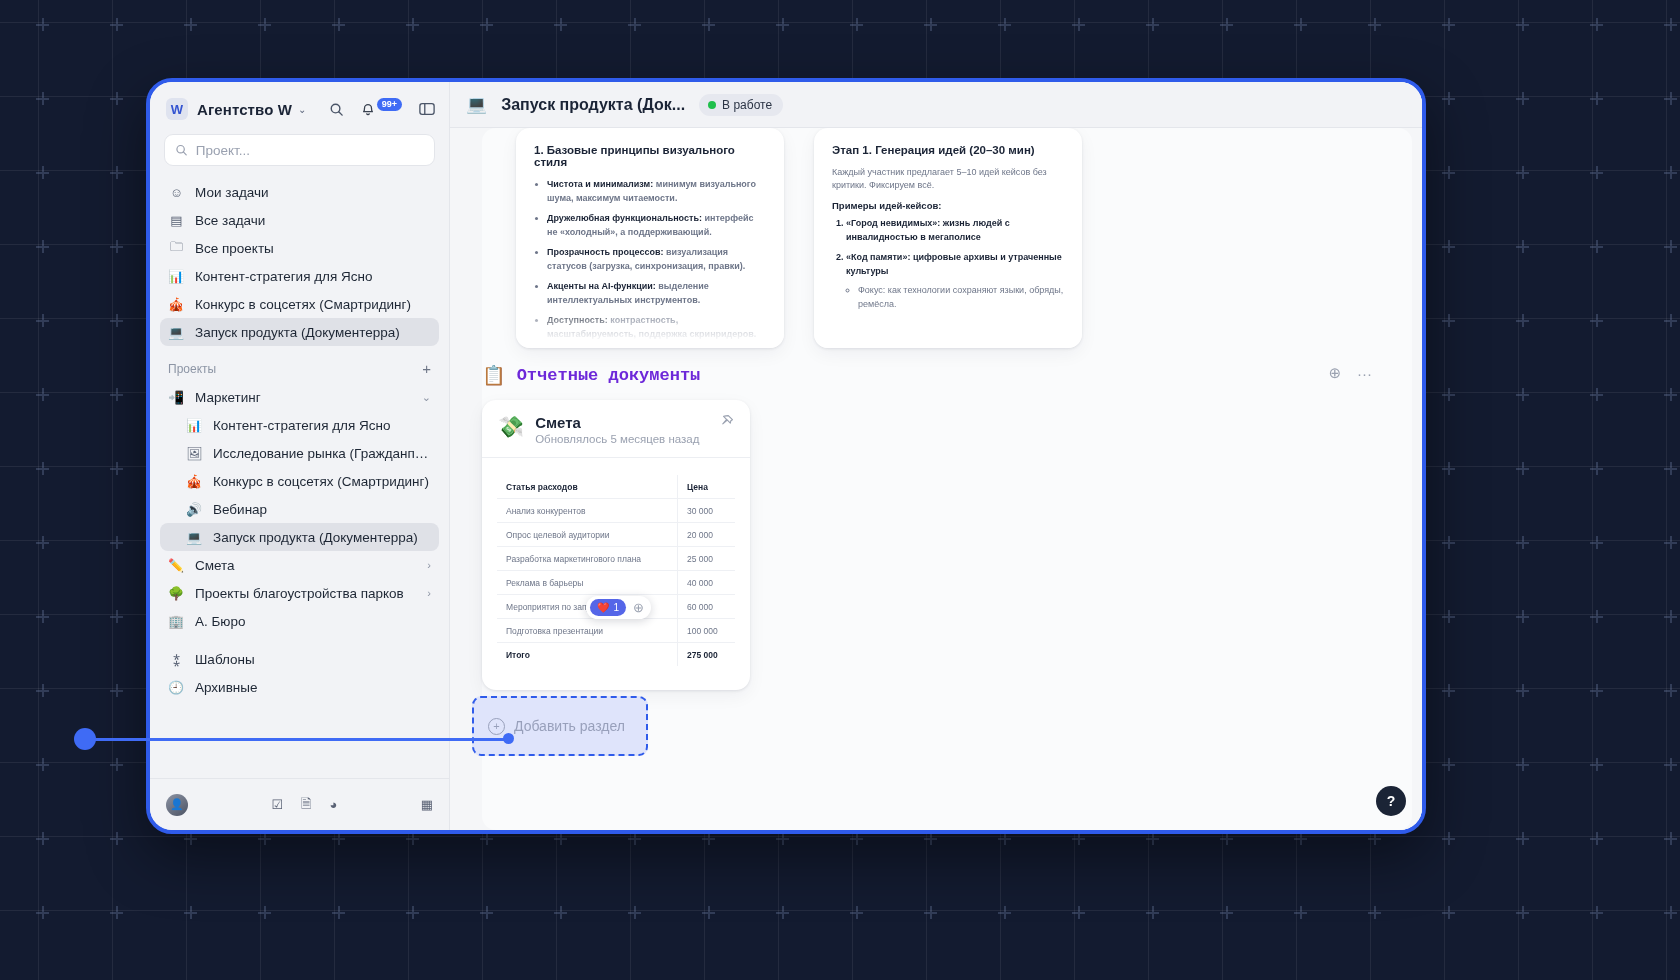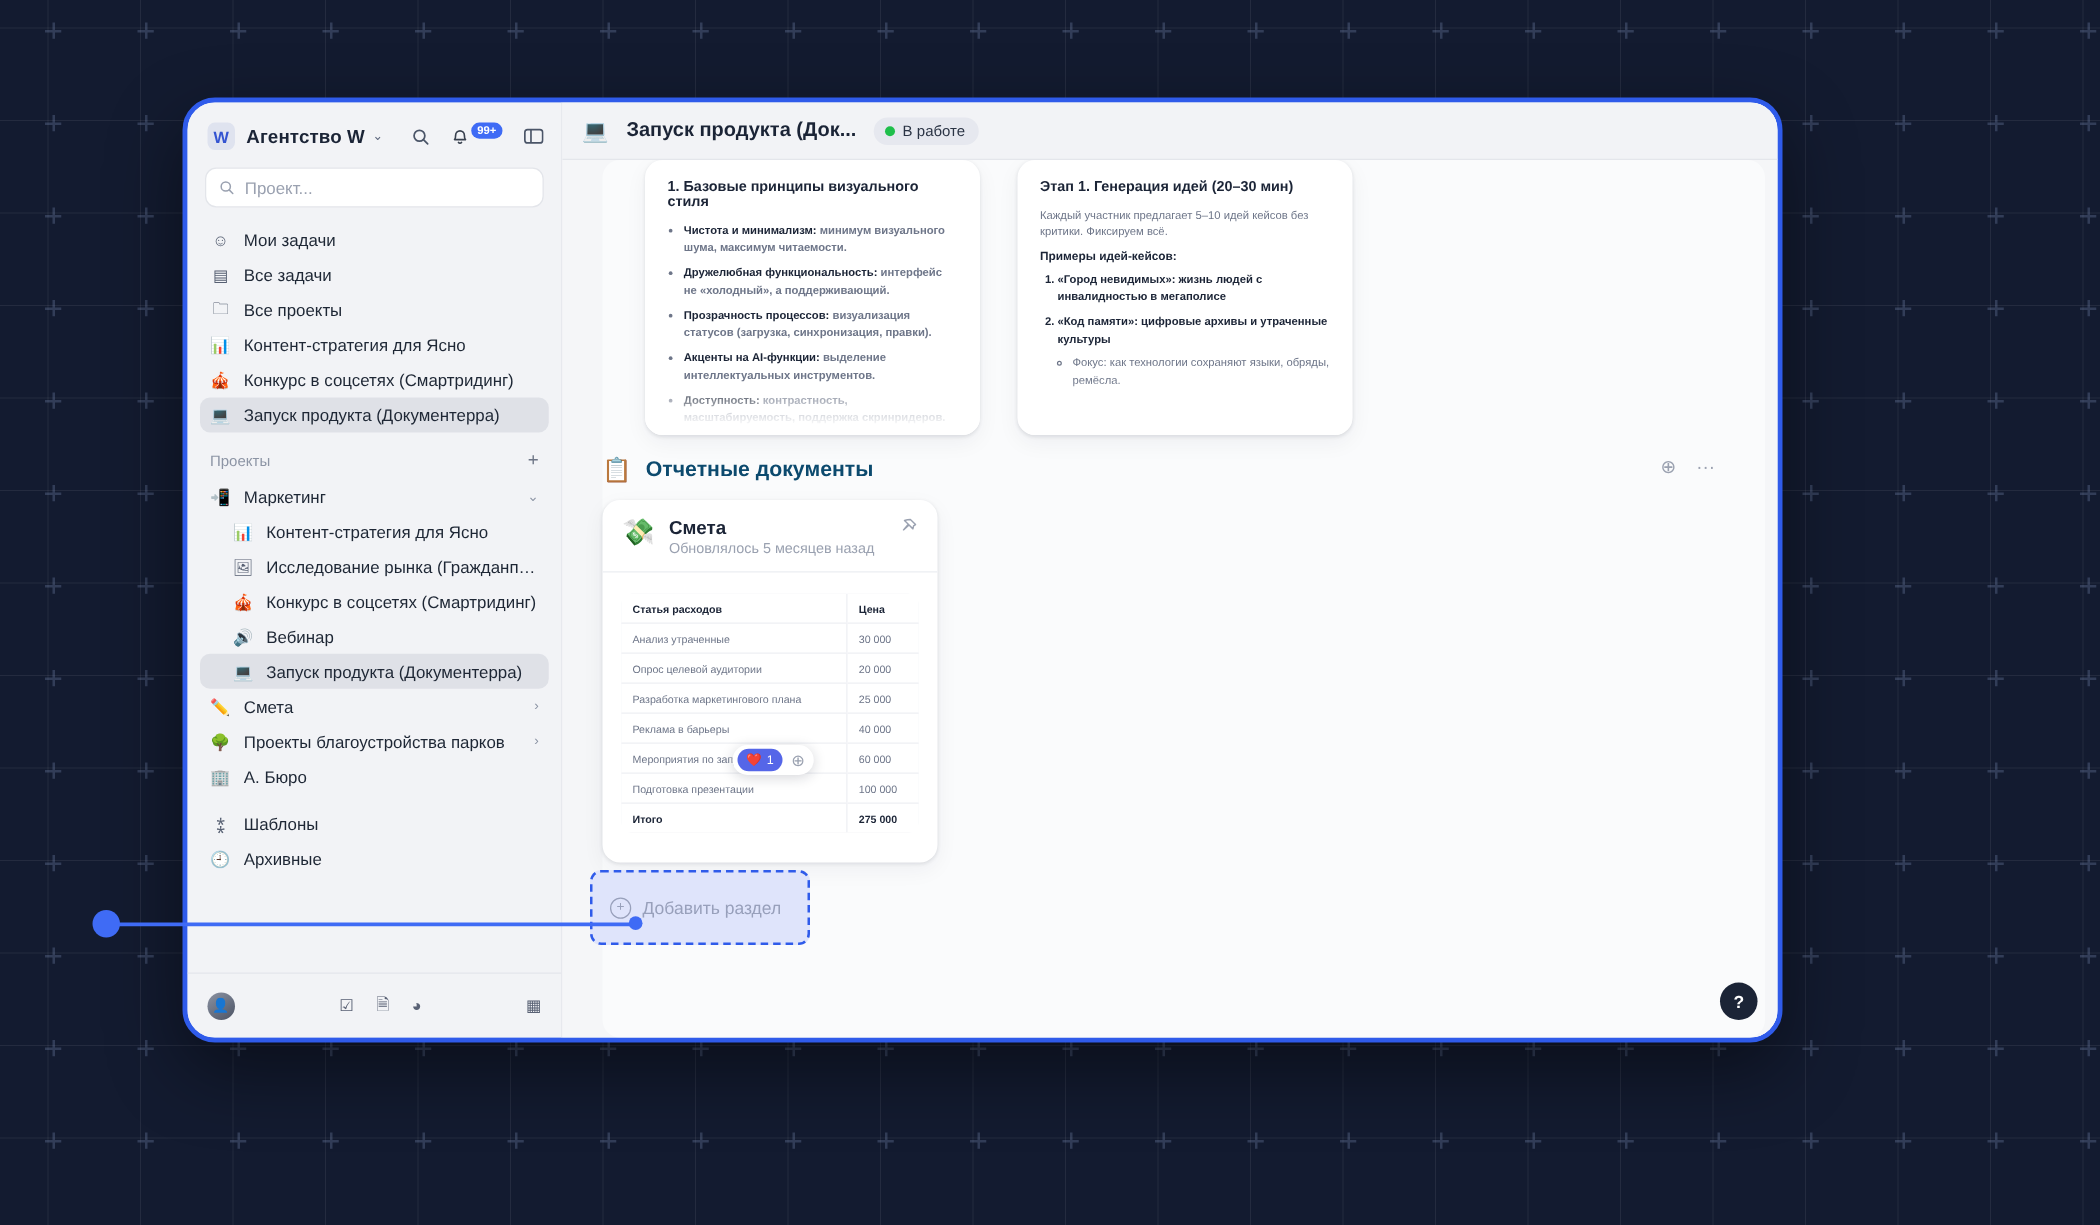--- a/index.html
+++ b/index.html
@@ -170,21 +170,21 @@
   .dc-ol > li { color:#1b2436; font-weight:700; }
   .dc-ol ul { margin: 6px 0 0 12px; padding:0; }
   .dc-ol ul li { font-weight:400; color:#6e7689; }
 
   
   .section-head {
     position:absolute; left:0px; top:236px;
     display:flex; align-items:center; gap:11px;
   }
   .section-head .emoji { font-size:19px; }
-  .section-head .txt { font-size:17px; font-weight:700; color:#0c4a6e; }
+  .section-head .txt { font-size:17px; font-weight:700; color:#6d28d9;font-family:Liberation Mono, monospace; }
 
   
   .smeta {
     position:absolute; left:0px; top:272px; width: 268px;
     background:#fff; border-radius:14px; height:290px; overflow:hidden;
     box-shadow: 0 1px 3px rgba(20,28,52,.10), 0 6px 18px rgba(20,28,52,.05);
   }
   .smeta-h { display:flex; align-items:flex-start; gap:11px; padding: 14px 16px 12px 16px; }
   .smeta-ico { font-size:21px; line-height:1; margin-top:2px;}
   .smeta-t { font-size:15px; font-weight:600; color:#1b2436; }
@@ -761,21 +761,21 @@
           <div class="smeta-body">
             <table class="mini-table">
               <thead>
                   <tr id="smeta-head">
                     <th>Статья расходов</th>
                     <th class="num">Цена</th>
                   </tr>
                 </thead>
               <tbody id="smeta-rows">
                   <tr>
-                    <td>Анализ утраченные</td>
+                    <td>Анализ конкурентов</td>
                     <td class="num">30 000</td>
                   </tr>
                   <tr>
                     <td>Опрос целевой аудитории</td>
                     <td class="num">20 000</td>
                   </tr>
                   <tr>
                     <td>Разработка маркетингового плана</td>
                     <td class="num">25 000</td>
                   </tr>

